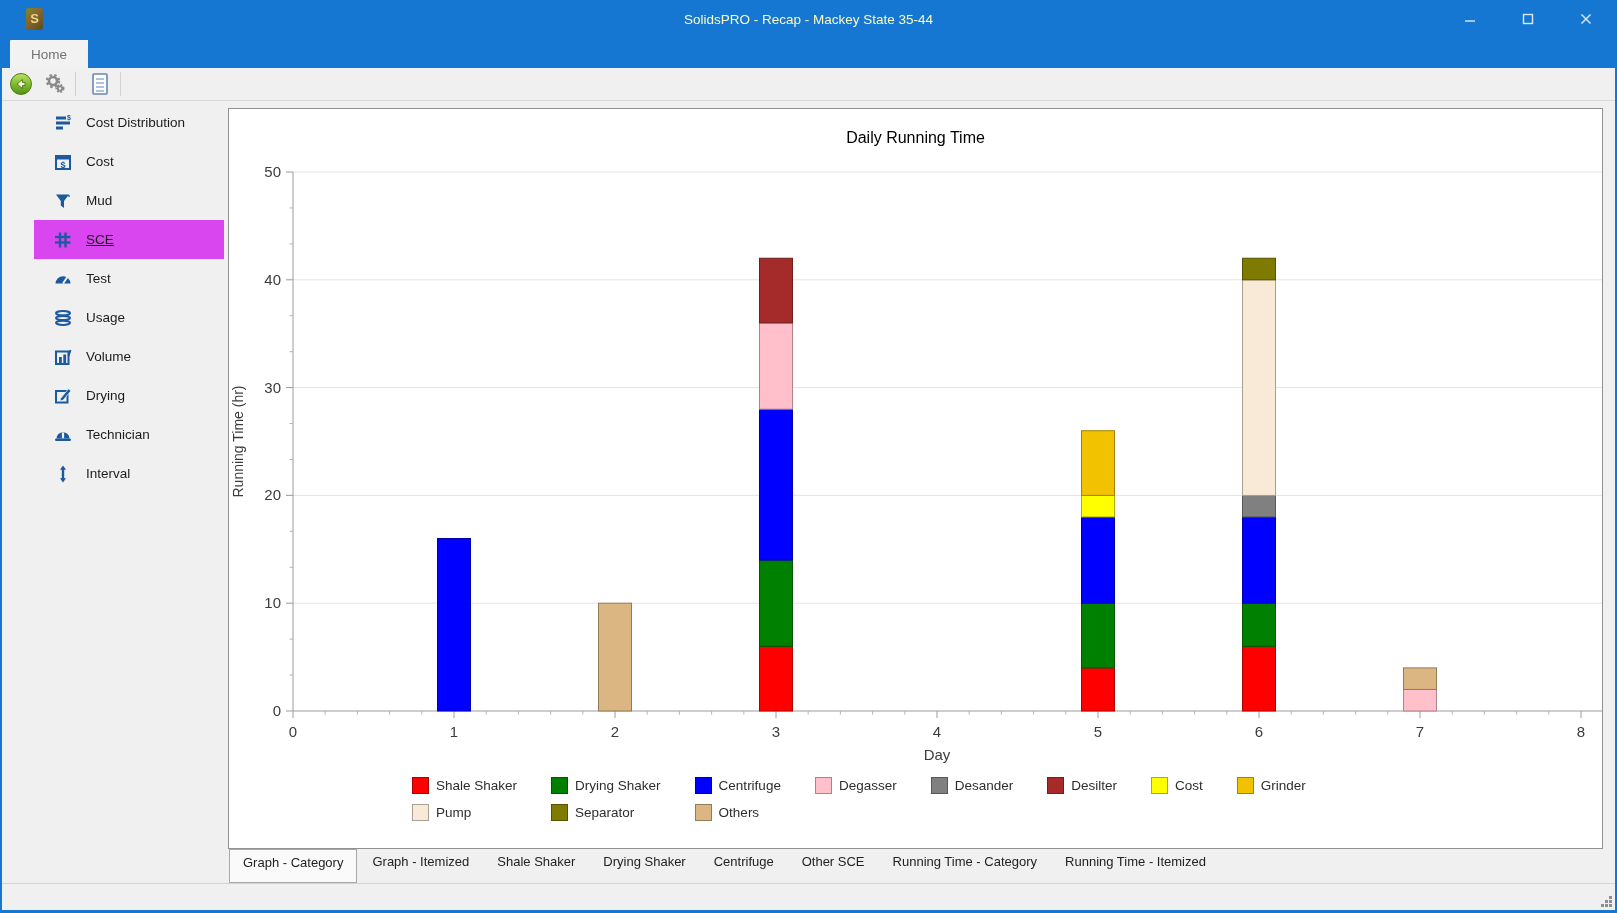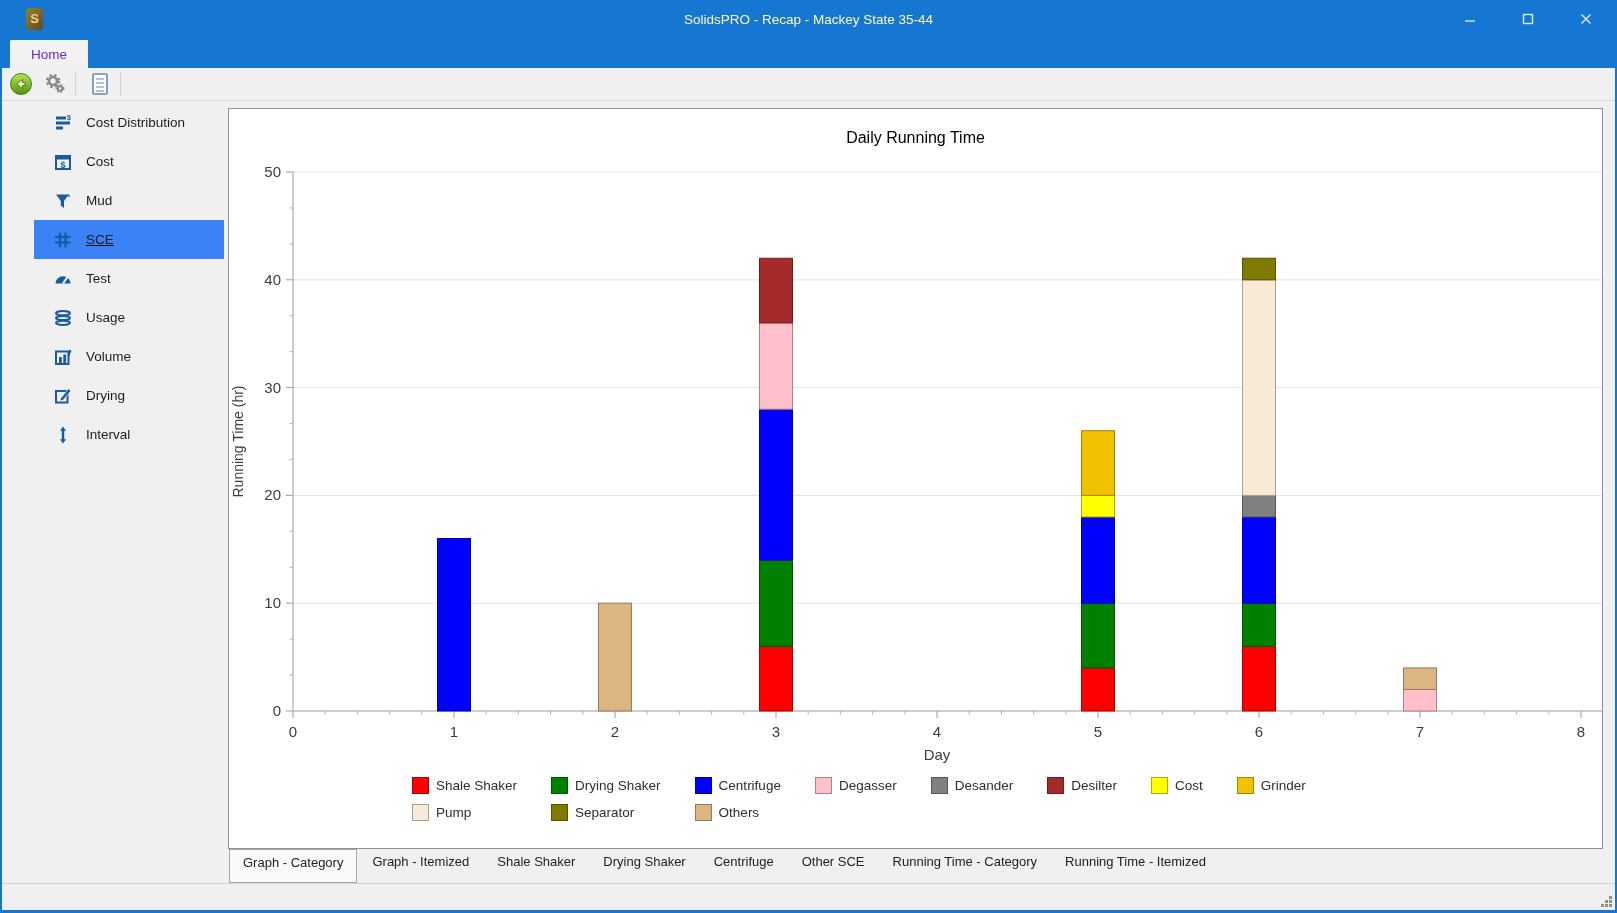--- a/index.html
+++ b/index.html
@@ -12,33 +12,33 @@
   .titlebar { height:38px; background:#1577d2; display:flex; align-items:center; position:relative; flex:0 0 auto; }
   .app-icon { width:17px; height:22px; margin-left:24px; border-radius:3px;
               background:linear-gradient(135deg,#7a8c1e 0%,#8a6a2f 35%,#5e4a1e 100%);
               color:#e8d887; font-size:13px; font-weight:bold; text-align:center; line-height:22px; }
   .title-text { position:absolute; left:0; right:0; text-align:center; color:#fef9c3; font-size:13.5px; }
   .win-controls { margin-left:auto; display:flex; height:100%; }
   .win-btn { width:58px; height:100%; display:flex; align-items:center; justify-content:center; cursor:default; }
   .win-btn svg { stroke:#dce8f5; stroke-width:1.4; fill:none; }
   
   .tabrow { height:30px; background:#1577d2; display:flex; align-items:flex-end; flex:0 0 auto; }
-  .ribbon-tab { margin-left:8px; height:28px; padding:0 21px; background:#f2f2f2; color:#6d28d9;
+  .ribbon-tab { margin-left:8px; height:28px; padding:0 21px; background:#f2f2f2; color:#737373;
                 font-size:13.5px; display:flex; align-items:center; border-top-left-radius:1px; }
   
   .toolbar { height:33px; background:#f0f0f0; border-bottom:1px solid #dadada; display:flex; align-items:center; flex:0 0 auto; }
   .tool-btn { width:30px; height:28px; display:flex; align-items:center; justify-content:center; margin-left:4px; }
   .tool-sep { width:1px; height:24px; background:#d2d2d2; margin:0 5px; }
   .back-circle { width:22px; height:22px; border-radius:50%; background:linear-gradient(180deg,#b9e161 0%,#7cb82f 55%,#569310 100%);
                  border:1px solid #4b7d11; display:flex; align-items:center; justify-content:center; }
   
   .main { flex:1 1 auto; display:flex; min-height:0;margin-left:32px; }
   .sidebar { width:190px; flex:0 0 auto; padding-top:2px; background:#f0f0f0; }
   .side-item { height:39px; display:flex; align-items:center; padding-left:19px; cursor:default; }
-  .side-item.selected { background:#3b82f6;text-decoration:underline; }
+  .side-item.selected { background:#d946ef;text-decoration:underline; }
   .side-item .lbl { margin-left:13px; font-size:13.5px; color:#1c1c1c; }
   .side-item svg { flex:0 0 auto; }
   .content { flex:1 1 auto; display:flex; flex-direction:column; min-width:0; padding:7px 12px 0 4px; }
   .chart-panel { background:#ffffff; border:1px solid #919191; flex:1 1 auto; overflow:hidden; }
   .chart-title { text-align:center; padding-top:20px; height:56px; font-size:16px; font-weight:normal; color:#000; }
   #plot { display:block; }
   #legend { display:grid; grid-template-columns:repeat(8,max-content); column-gap:34px; row-gap:10px; margin:0 0 0 183px; }
   .legend-item { display:flex; align-items:center; }
   .swatch { width:17px; height:17px; border:1px solid #999; display:inline-block; }
   .legend-item span:last-child { margin-left:7px; font-size:13.5px; color:#2e2e2e; }
@@ -187,20 +187,28 @@
       </div>
 
       <div class="side-item">
         <svg width="20" height="20" viewBox="0 0 20 20">
           <rect x="3" y="5" width="11.5" height="11.5" fill="none" stroke="#1b5a9e" stroke-width="2"></rect>
           <path d="M7.5 12.5 L15.5 2.8 L18 4.8 L10 14.3 L7 14.9 Z" fill="#1b5a9e" stroke="#f0f0f0" stroke-width="0.8"></path>
         </svg>
         <span class="lbl">Drying</span>
       </div>
 
+      <div class="side-item">
+        <svg width="20" height="20" viewBox="0 0 20 20">
+          <path d="M3.5 13.5 a6.5 6.3 0 0 1 13 0 z" fill="#1b5a9e"></path>
+          <rect x="8.9" y="7.5" width="2.2" height="6" fill="#f0f0f0"></rect>
+          <rect x="2" y="13.5" width="16" height="2.6" rx="1.3" fill="#1b5a9e"></rect>
+        </svg>
+        <span class="lbl">Technician</span>
+      </div>
 
       <div class="side-item">
         <svg width="20" height="20" viewBox="0 0 20 20">
           <path d="M10 1.5 L13 5.8 H11.2 V14.2 H13 L10 18.5 L7 14.2 H8.8 V5.8 H7 Z" fill="#1b5a9e"></path>
         </svg>
         <span class="lbl">Interval</span>
       </div>
 
     </div>
 

